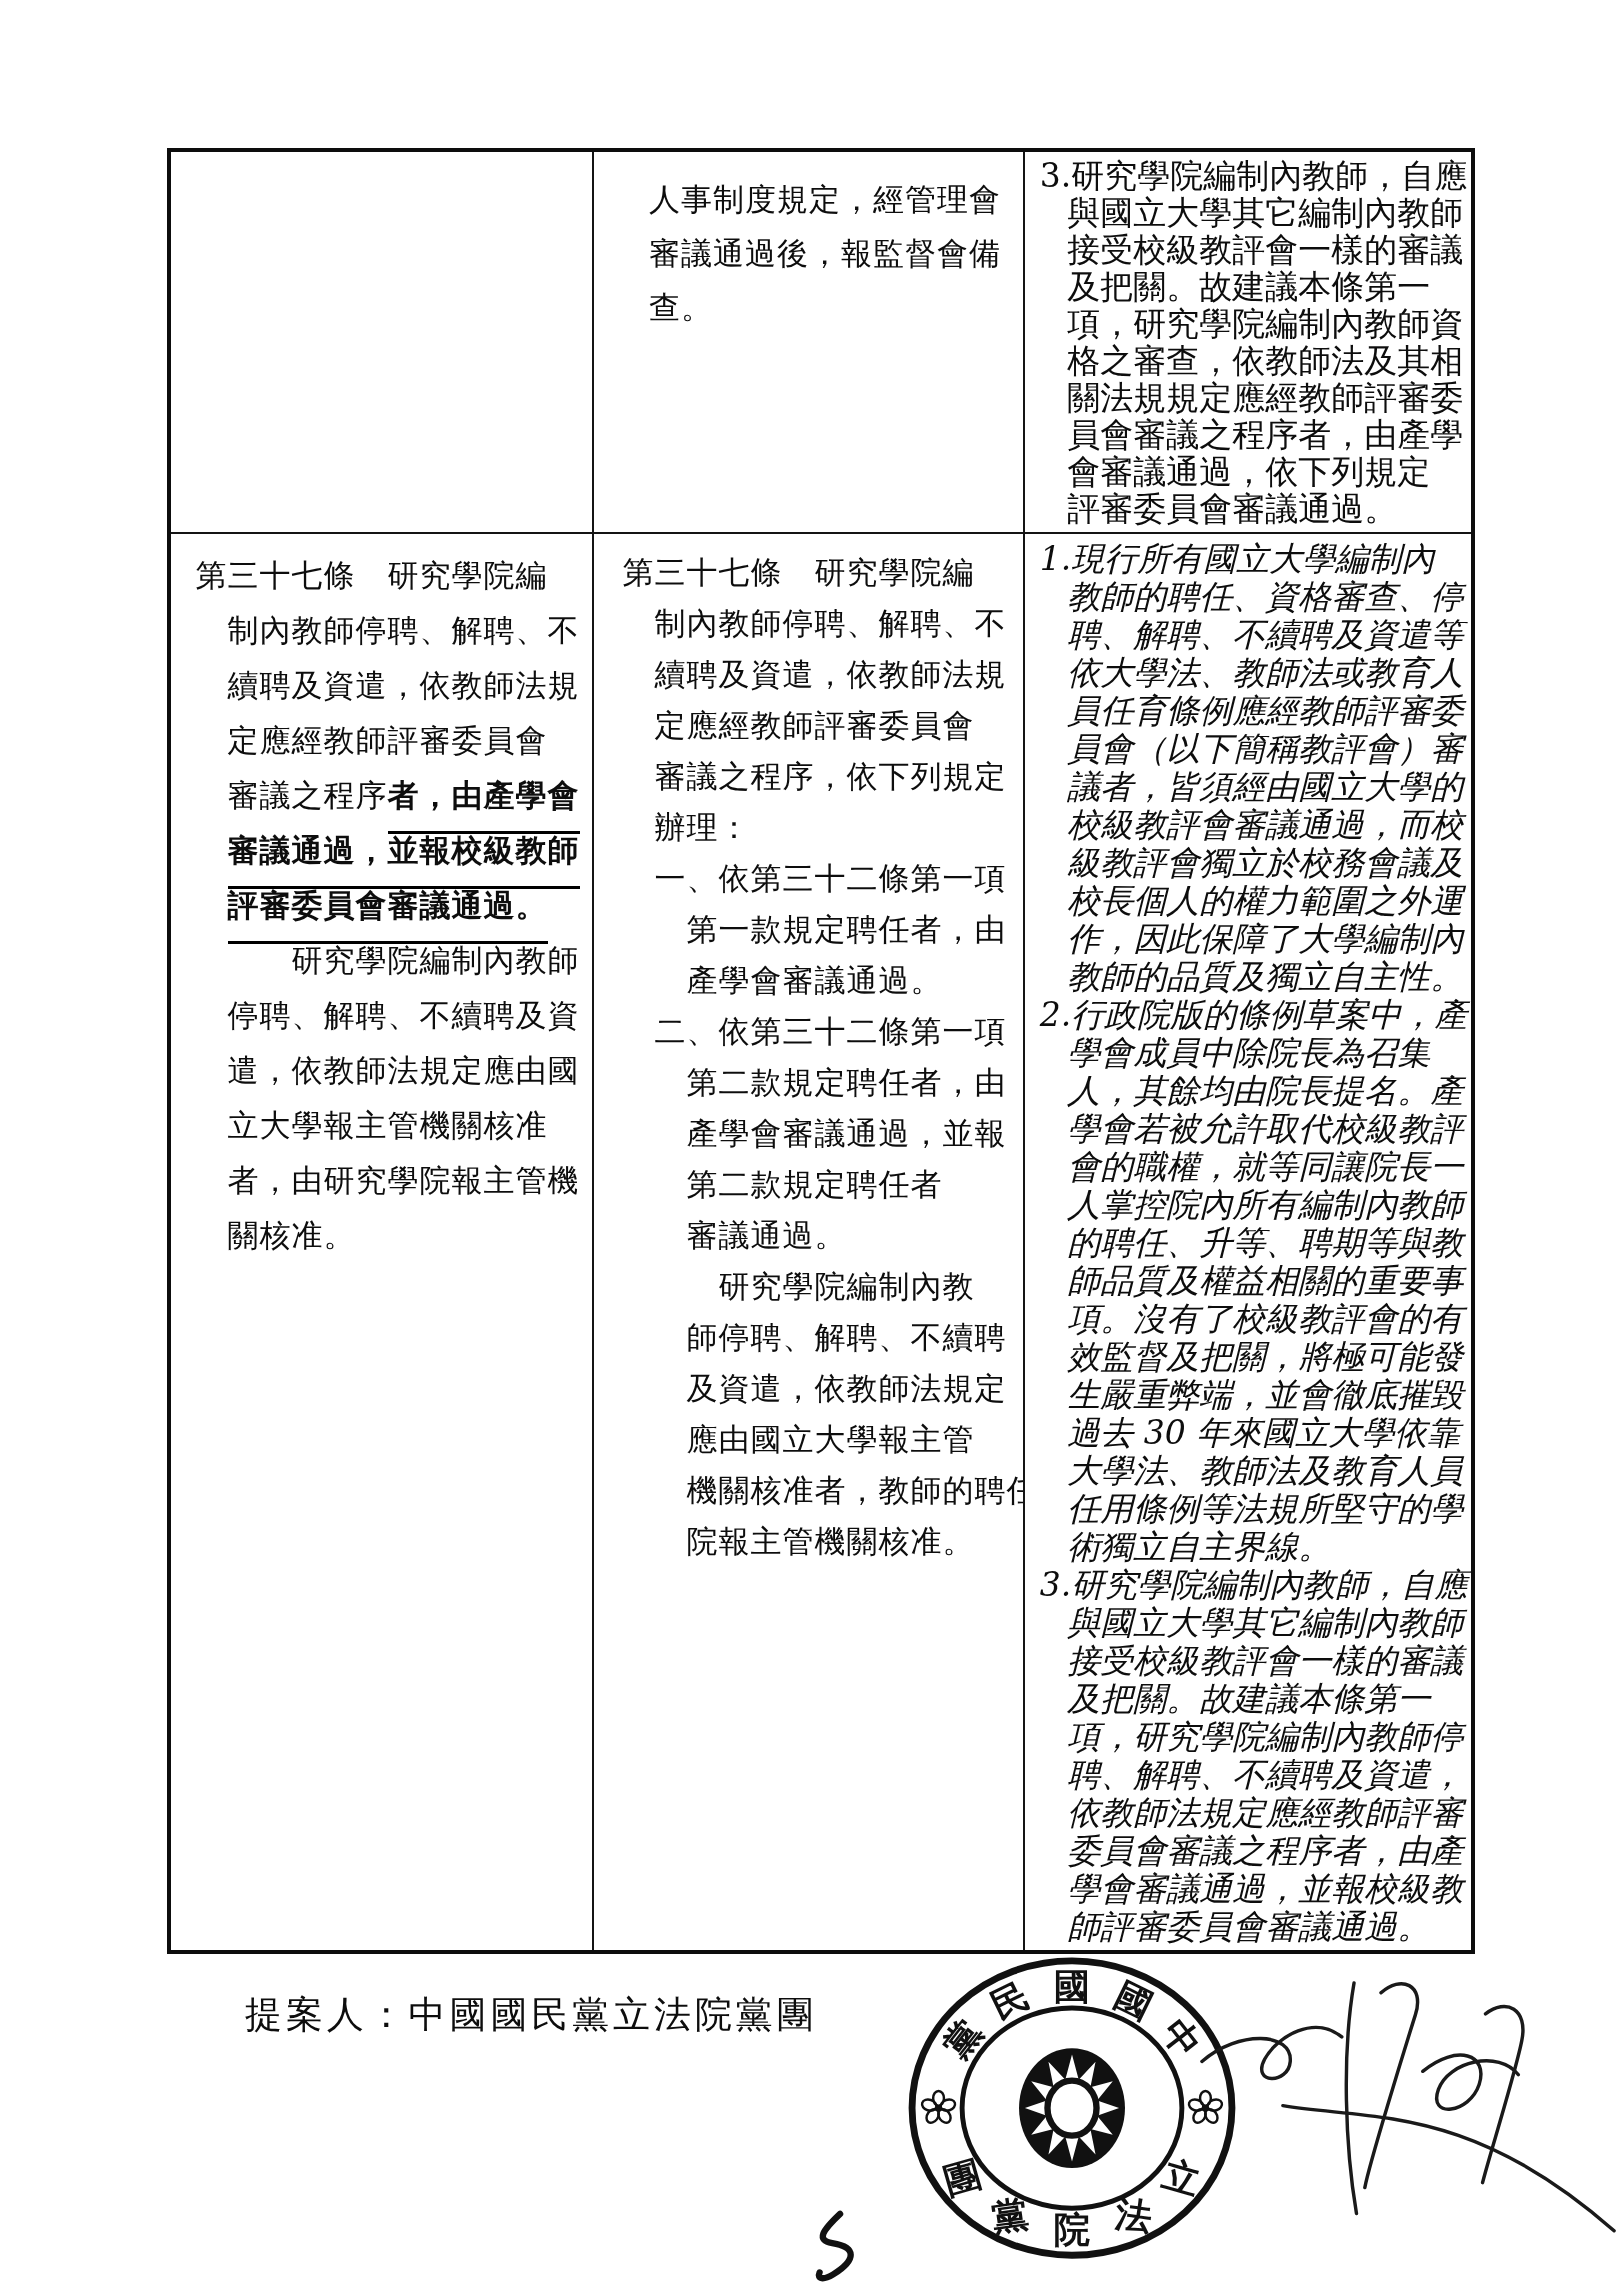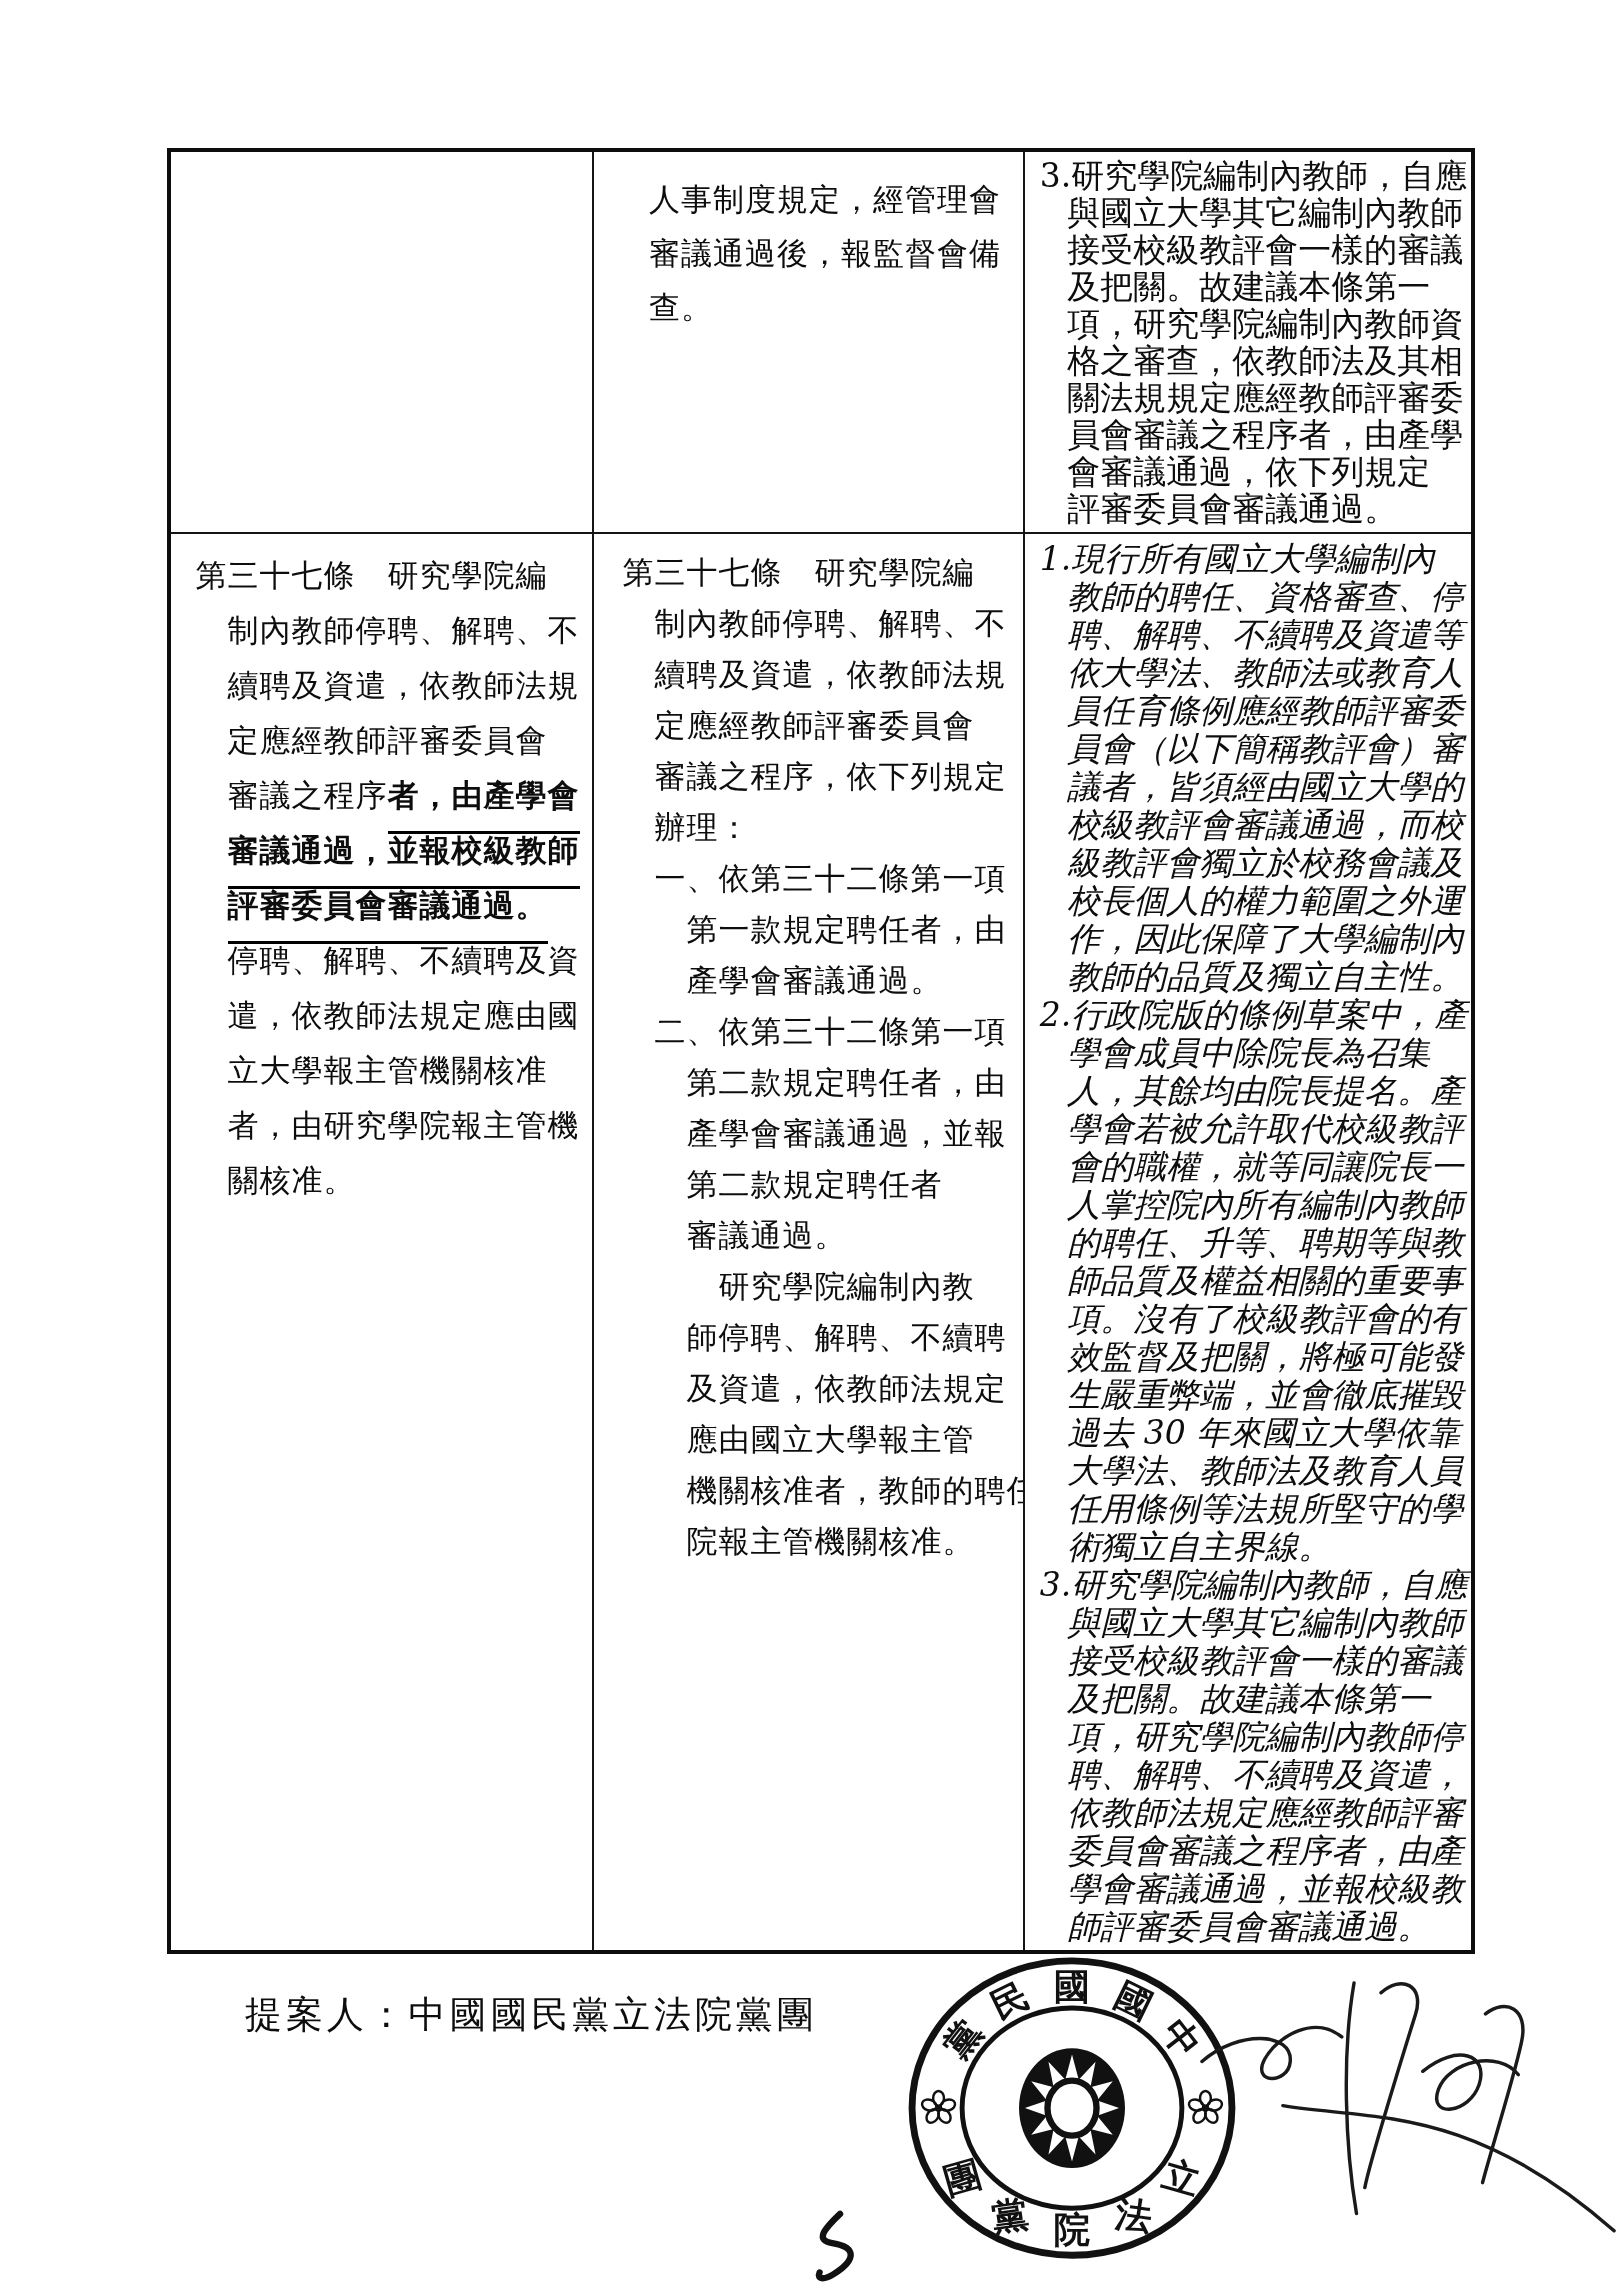--- a/index.html
+++ b/index.html
@@ -85,20 +85,21 @@
         <div class="line ind-i1"><span>評審委員會審議通過。</span></div>
       </div>
     <div class="cell vline r2c1 c12">
         <div class="line ind-i0"><span>第三十七條　研究學院編</span></div>
         <div class="line ind-i1"><span>制內教師停聘、解聘、不</span></div>
         <div class="line ind-i1"><span>續聘及資遣，依教師法規</span></div>
         <div class="line ind-i1"><span>定應經教師評審委員會</span></div>
         <div class="line ind-i1"><span>審議之程序</span><span class="seg-u">者，由產學會</span></div>
         <div class="line ind-i1"><span class="seg-u">審議通過，並報校級教師</span></div>
         <div class="line ind-i1"><span class="seg-u">評審委員會審議通過。</span></div>
+        <div class="line ind-p"><span>研究學院編制內教師</span></div>
         <div class="line ind-i1"><span>停聘、解聘、不續聘及資</span></div>
         <div class="line ind-i1"><span>遣，依教師法規定應由國</span></div>
         <div class="line ind-i1"><span>立大學報主管機關核准</span></div>
         <div class="line ind-i1"><span>者，由研究學院報主管機</span></div>
         <div class="line ind-i1"><span>關核准。</span></div>
       </div>
     <div class="cell vline r2c2 c12">
         <div class="line ind-i0"><span>第三十七條　研究學院編</span></div>
         <div class="line ind-i1"><span>制內教師停聘、解聘、不</span></div>
         <div class="line ind-i1"><span>續聘及資遣，依教師法規</span></div>

